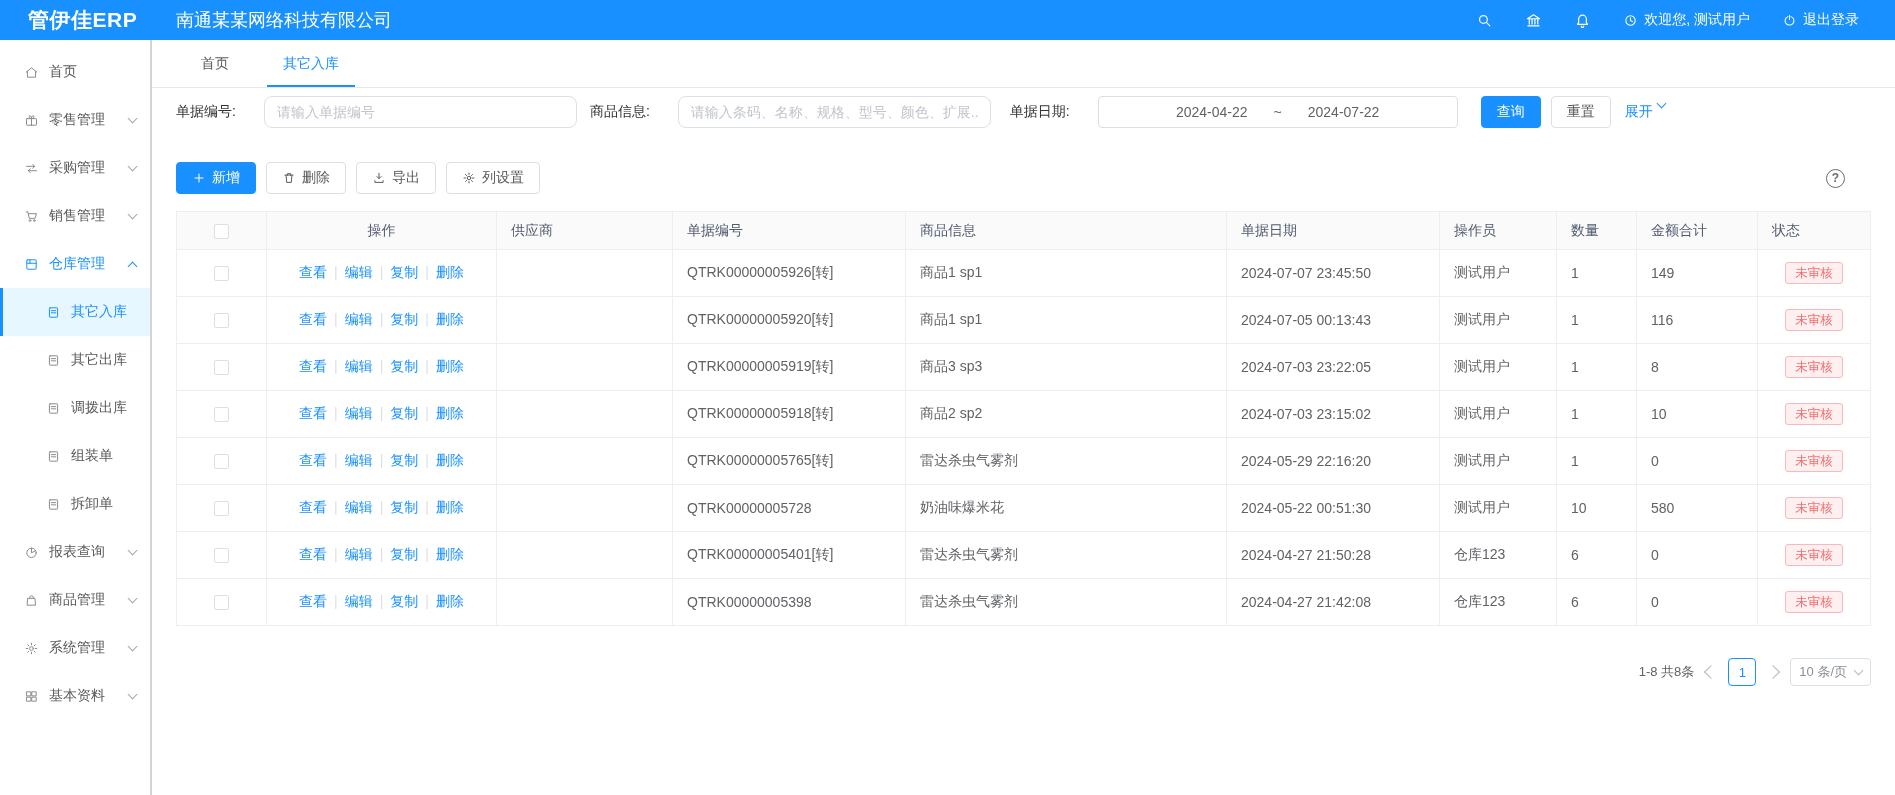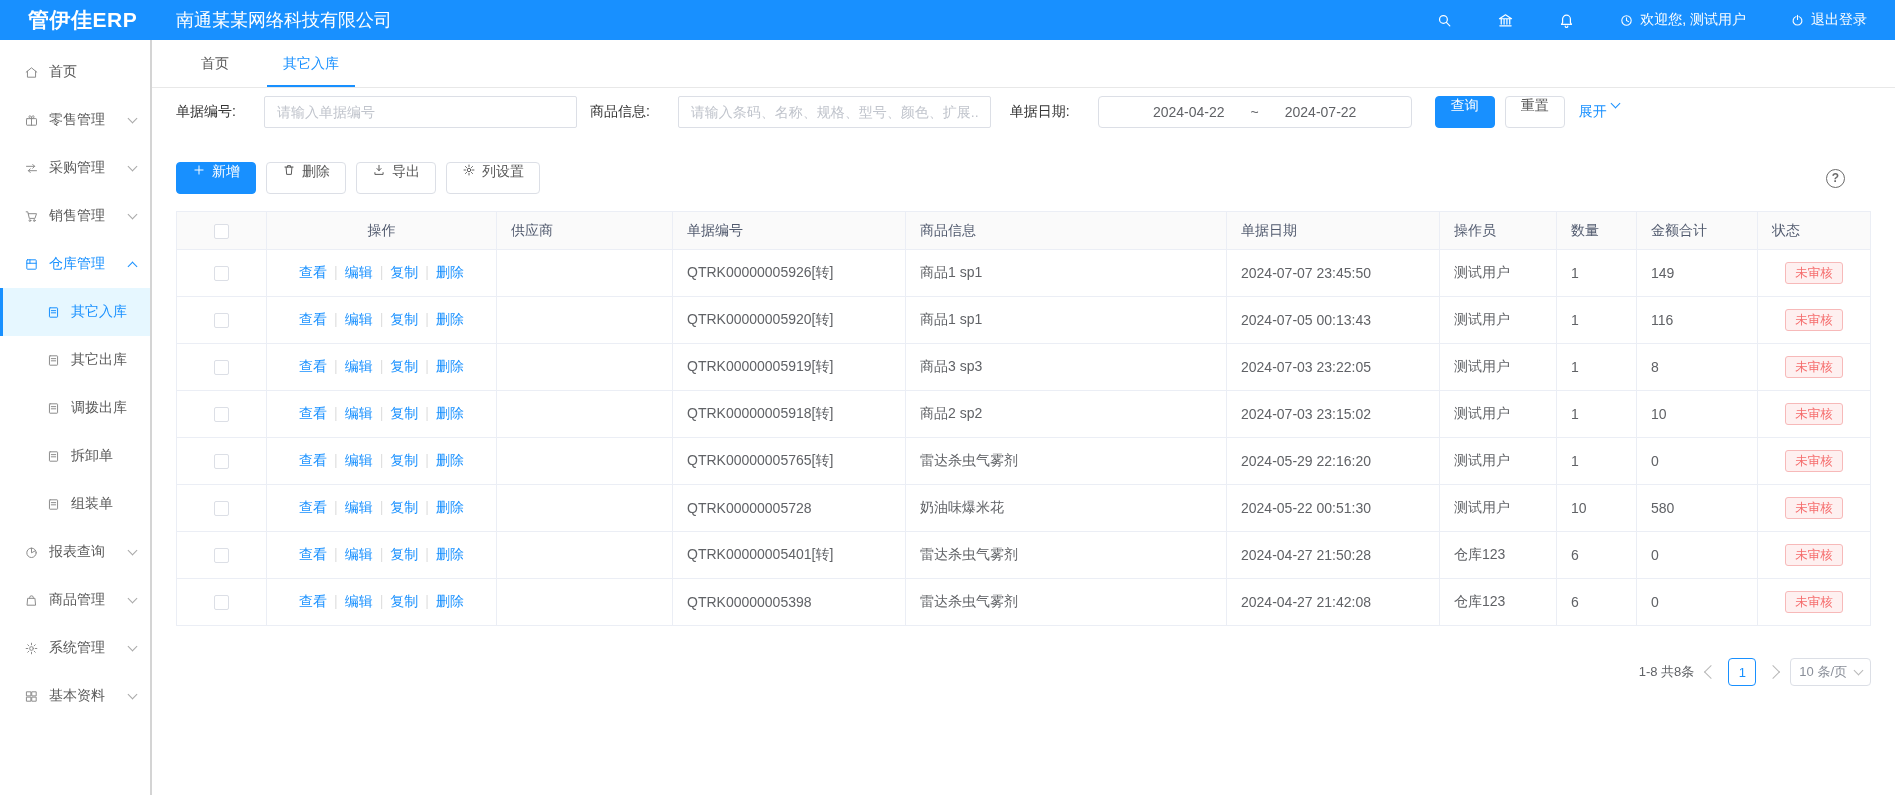--- a/index.html
+++ b/index.html
@@ -8,21 +8,21 @@
     width:1895px; height:795px; overflow:hidden;
     font-family:"Liberation Sans","DejaVu Sans",sans-serif;
     background:#fff; color:#595959; font-size:14px;
   }
   .app { display:flex; flex-direction:column; width:100%; height:100%; }
 
   
   .topbar { flex:0 0 40px; background:#1890ff; color:#fff; display:flex; align-items:center; }
   .logo { width:152px; padding-left:28px; font-size:21px; font-weight:bold; letter-spacing:.5px; white-space:nowrap; }
   .company { margin-left:24px; font-size:18px; }
-  .topbar-right { margin-left:auto; display:flex; align-items:center; gap:44px; padding-right:28px; font-size:14px; }
+  .topbar-right { margin-left:auto; display:flex; align-items:center; gap:32px; padding-right:36px; font-size:14px; }
   .tb-icon { display:flex; align-items:center; cursor:pointer; }
   .tb-icon svg { width:17px; height:17px; }
   .tb-group { display:flex; align-items:center; gap:6px; cursor:pointer; white-space:nowrap; }
   .tb-group svg { width:15px; height:15px; }
   .topbar svg { stroke:#fff; fill:none; stroke-width:1.7; stroke-linecap:round; stroke-linejoin:round; }
 
   
   .body { flex:1; display:flex; min-height:0; }
   .sidebar { width:152px; flex:0 0 152px; border-right:2px solid #d4d4d4; padding-top:8px; overflow:hidden; }
   .main { flex:1; display:flex; flex-direction:column; min-width:0; }
@@ -46,24 +46,24 @@
   .tab.active { color:#1890ff; }
   .tab.active::after { content:''; position:absolute; left:-10px; right:-10px; bottom:0; height:2px; background:#1890ff; }
 
   
   .content { flex:1; padding:0 24px; position:relative; overflow:hidden; }
 
   .search-row { display:flex; align-items:center; margin-top:8px; height:32px; color:#333; white-space:nowrap; }
   .f-label { margin-right:28px; font-size:14px; }
   .f-label.l2 { margin-left:13px; }
   .f-label.l3 { margin-left:19px; }
-  input.text { height:32px; width:313px; border:1px solid #dcdfe6; border-radius:2px; padding:4px 12px; font-size:14px; color:#606266; outline:none; font-family:inherit; }
+  input.text { height:32px; width:313px; border:1px solid #dcdfe6; border-radius:8px; padding:4px 12px; font-size:14px; color:#606266; outline:none; font-family:inherit; }
   input.text::placeholder { color:#c0c4cc; }
-  .date-box { width:314px; height:32px; border:1px solid #dcdfe6; border-radius:4px; display:flex; align-items:center; justify-content:center; gap:26px; color:#606266; cursor:pointer; }
-  .btn { height:32px; border-radius:4px; border:1px solid #dcdfe6; background:#fff; color:#595959; font-size:14px; padding:0 15px; cursor:pointer; display:inline-flex; gap:6px; font-family:inherit; }
+  .date-box { width:360px; height:32px; border:1px solid #dcdfe6; border-radius:4px; display:flex; align-items:center; justify-content:center; gap:26px; color:#606266; cursor:pointer; }
+  .btn { height:32px; border-radius:4px; border:1px solid #dcdfe6; background:#fff; color:#595959; font-size:14px; padding:0 15px; cursor:pointer; display:inline-flex; align-items:center; gap:6px; font-family:inherit; }
   .btn.primary { background:#1890ff; border-color:#1890ff; color:#fff; }
   .btn-query { margin-left:23px; }
   .btn-reset { margin-left:10px; }
   .expand-link { margin-left:14px; color:#1890ff; display:flex; align-items:flex-start; gap:5px; cursor:pointer; }
   .expand-link .chev { border-color:#1890ff; margin-left:0; }
 
   .toolbar-row { display:flex; align-items:center; margin-top:34px; height:32px; }
   .btn .bicn { display:flex; }
   .btn .bicn svg { width:14px; height:14px; stroke:currentColor; fill:none; stroke-width:1.7; stroke-linecap:round; stroke-linejoin:round; }
   .toolbar-row .btn { margin-right:10px; }
@@ -209,30 +209,30 @@
           </span>
           <span>调拨出库</span>
         </div>
         <div class="sb-item sub">
           <span class="icn">
             <svg viewBox="0 0 24 24">
               <rect x="5.5" y="4.5" width="13" height="15" rx="1"></rect>
               <path d="M8.5 9 H15.5 M8.5 12.5 H15.5"></path>
             </svg>
           </span>
-          <span>拆卸单</span>
+          <span>组装单</span>
         </div>
         <div class="sb-item sub">
           <span class="icn">
             <svg viewBox="0 0 24 24">
               <rect x="5.5" y="4.5" width="13" height="15" rx="1"></rect>
               <path d="M8.5 9 H15.5 M8.5 12.5 H15.5"></path>
             </svg>
           </span>
-          <span>组装单</span>
+          <span>拆卸单</span>
         </div>
         <div class="sb-item">
           <span class="icn">
             <svg viewBox="0 0 24 24">
               <circle cx="12" cy="12.5" r="7.5"></circle>
               <path d="M12 5 V12.5 L18.5 9"></path>
             </svg>
           </span>
           <span>报表查询</span>
           <span class="chev down"></span>

